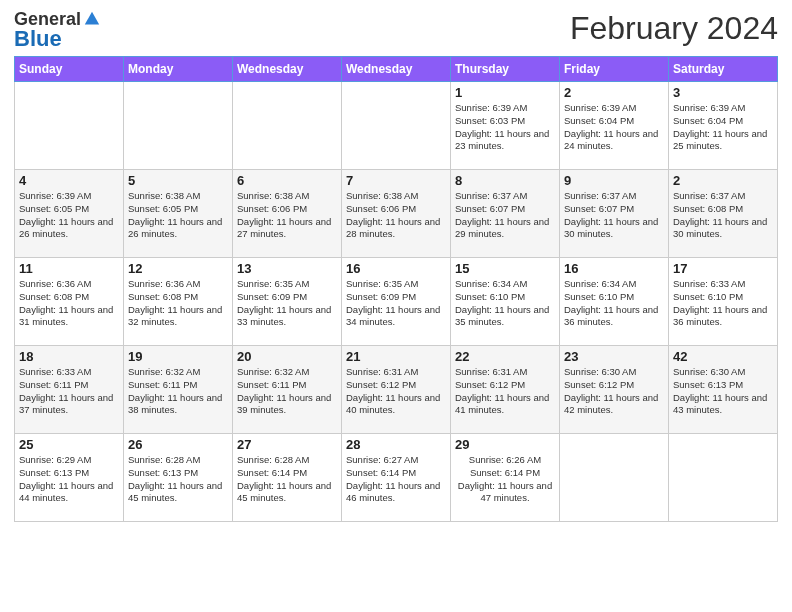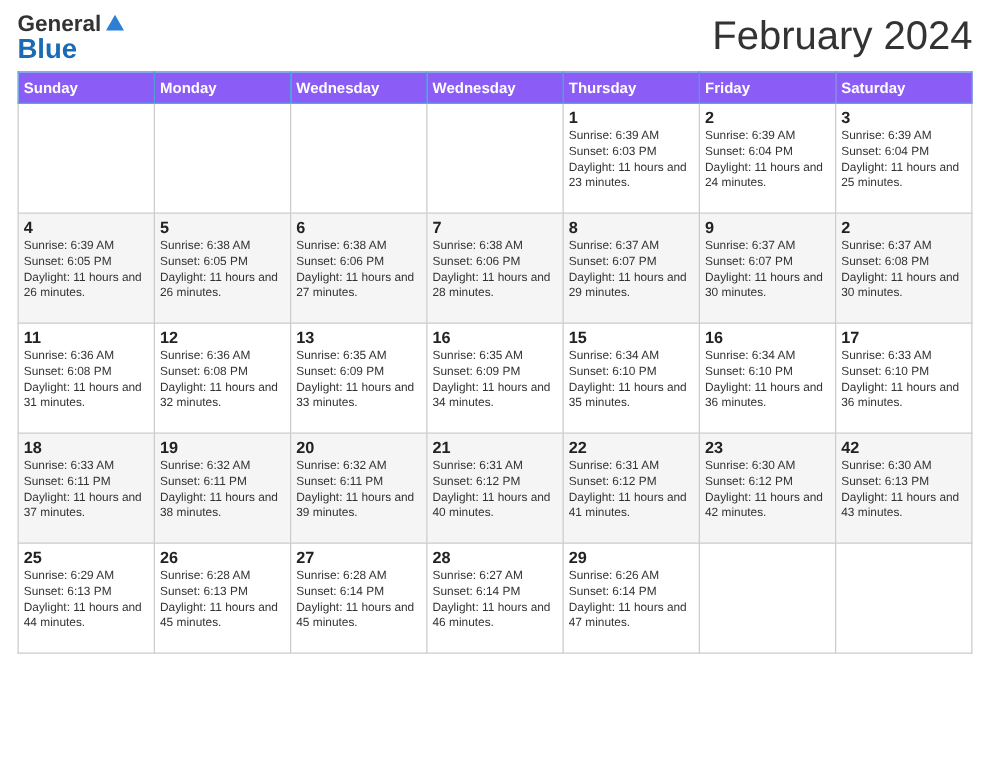--- a/index.html
+++ b/index.html
@@ -311,21 +311,21 @@
 Daylight: 11 hours and 45 minutes.</div>
           </td>
           <td>
             <span class="day-num">28</span>
             <div class="day-info" style="white-space: pre-line;">Sunrise: 6:27 AM
 Sunset: 6:14 PM
 Daylight: 11 hours and 46 minutes.</div>
           </td>
           <td>
             <span class="day-num">29</span>
-            <div class="day-info" style="white-space: pre-line;">Sunrise: 6:26 AM
+            <div class="day-info" style="white-space: pre-line; text-align: center;">Sunrise: 6:26 AM
 Sunset: 6:14 PM
 Daylight: 11 hours and 47 minutes.</div>
           </td>
           <td class="empty-cell"></td>
           <td class="empty-cell"></td>
         </tr>
       </tbody>
   </table>
 </div>
 

